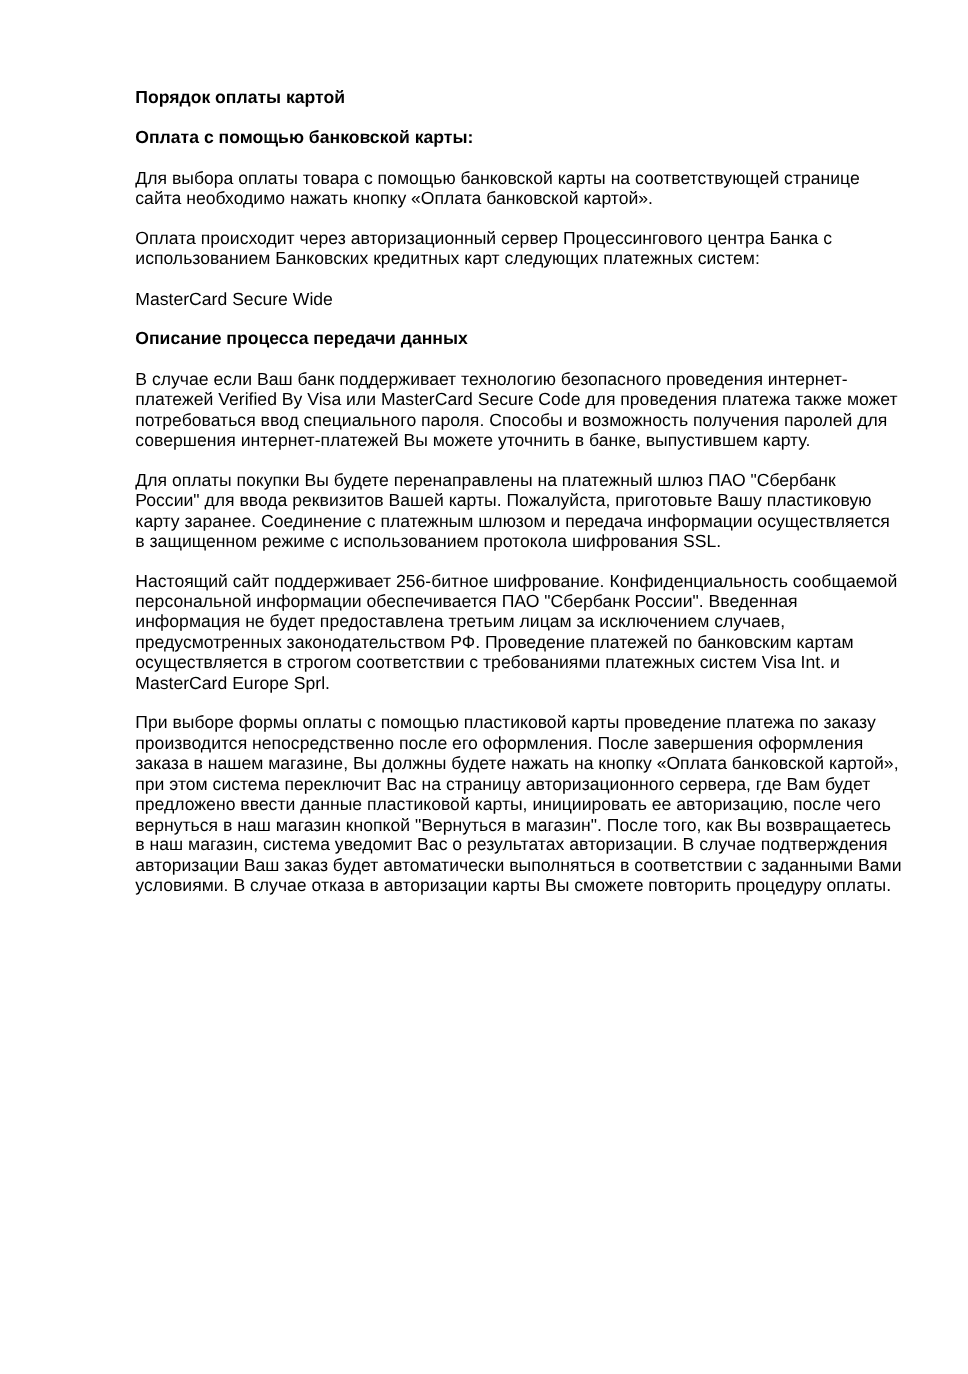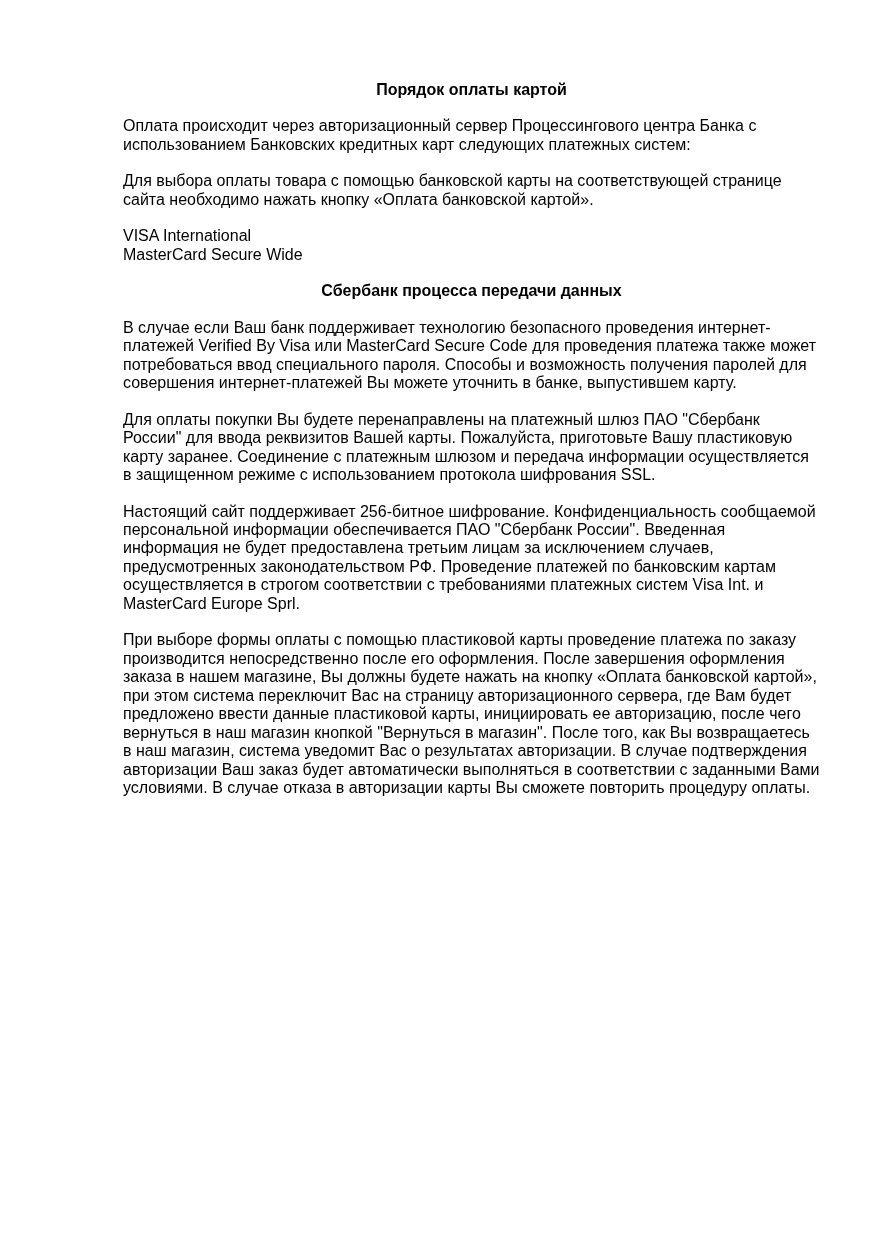--- a/index.html
+++ b/index.html
@@ -22,21 +22,20 @@
     font-family: "Liberation Sans", "DejaVu Sans", sans-serif;
     font-size: 16px;
     line-height: 1.155;
     color: #000000;
   }
   .h {
     font-size: 16px;
     font-weight: bold;
     margin: 0 0 18px 0;
     white-space: pre-wrap;
-    text-align: center;
   }
   .p {
     margin: 0 0 18px 0;
     white-space: pre-wrap;
   }
   .list {
     margin: 0 0 18px 0;
   }
   .list .line {
     display: block;
@@ -44,31 +43,31 @@
   }
 </style>
 </head>
 <body>
 
 <div class="page">
   <div class="content">
 
     <div class="h">Порядок оплаты картой</div>
 
+    <div class="h">Оплата с помощью банковской карты:</div>
+
+    <p class="p">Для выбора оплаты товара с помощью банковской карты на соответствующей странице сайта необходимо нажать кнопку «Оплата банковской картой».</p>
 
     <p class="p">Оплата происходит через авторизационный сервер Процессингового центра Банка с использованием Банковских кредитных карт следующих платежных систем:</p>
 
-    <p class="p">Для выбора оплаты товара с помощью банковской карты на соответствующей странице сайта необходимо нажать кнопку «Оплата банковской картой».</p>
-
     <div class="list">
-      <span class="line">VISA International</span>
       <span class="line">MasterCard Secure Wide</span>
     </div>
 
-    <div class="h">Сбербанк процесса передачи данных</div>
+    <div class="h">Описание процесса передачи данных</div>
 
     <p class="p">В случае если Ваш банк поддерживает технологию безопасного проведения интернет-платежей Verified By Visa или MasterCard Secure Code для проведения платежа также может потребоваться ввод специального пароля. Способы и возможность получения паролей для совершения интернет-платежей Вы можете уточнить в банке, выпустившем карту.</p>
 
     <p class="p">Для оплаты покупки Вы будете перенаправлены на платежный шлюз ПАО "Сбербанк России" для ввода реквизитов Вашей карты. Пожалуйста, приготовьте Вашу пластиковую карту заранее. Соединение с платежным шлюзом и передача информации осуществляется в защищенном режиме с использованием протокола шифрования SSL.</p>
 
     <p class="p">Настоящий сайт поддерживает 256-битное шифрование. Конфиденциальность сообщаемой персональной информации обеспечивается ПАО "Сбербанк России". Введенная информация не будет предоставлена третьим лицам за исключением случаев, предусмотренных законодательством РФ. Проведение платежей по банковским картам осуществляется в строгом соответствии с требованиями платежных систем Visa Int. и MasterCard Europe Sprl.</p>
 
 
     <p class="p">При выборе формы оплаты с помощью пластиковой карты проведение платежа по заказу производится непосредственно после его оформления. После завершения оформления заказа в нашем магазине, Вы должны будете нажать на кнопку «Оплата банковской картой», при этом система переключит Вас на страницу авторизационного сервера, где Вам будет предложено ввести данные пластиковой карты, инициировать ее авторизацию, после чего вернуться в наш магазин кнопкой "Вернуться в магазин". После того, как Вы возвращаетесь в наш магазин, система уведомит Вас о результатах авторизации. В случае подтверждения авторизации Ваш заказ будет автоматически выполняться в соответствии с заданными Вами условиями. В случае отказа в авторизации карты Вы сможете повторить процедуру оплаты.</p>
 

